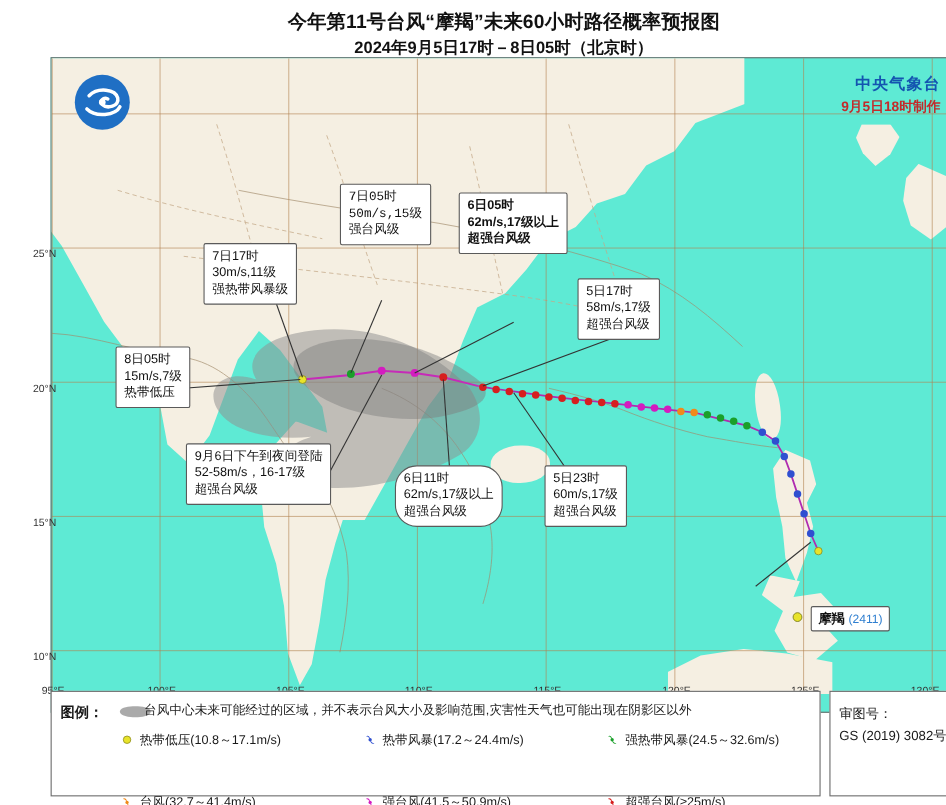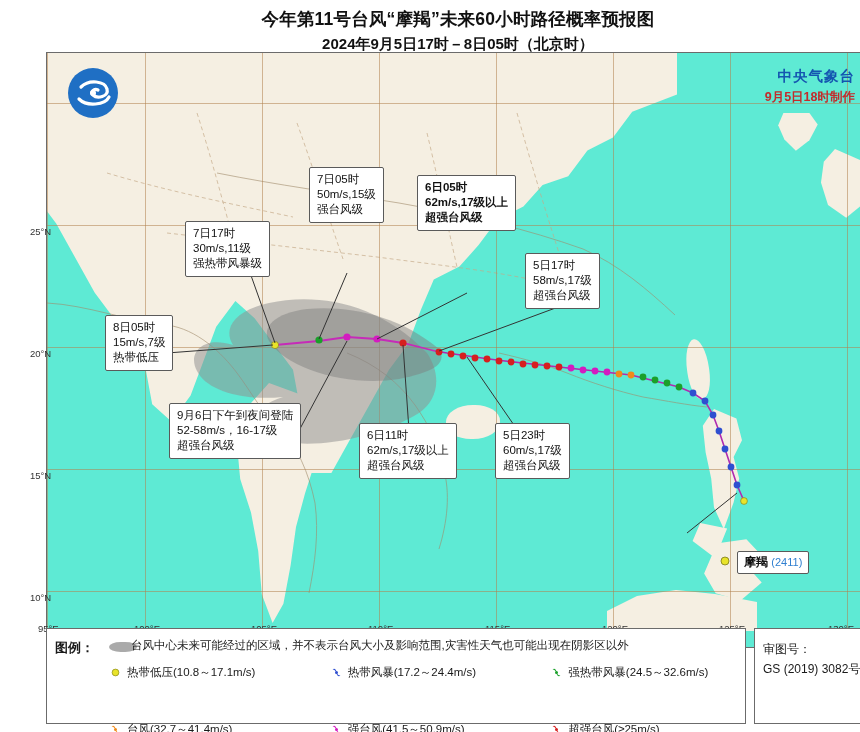--- a/index.html
+++ b/index.html
@@ -316,21 +316,21 @@
           <line x1="640" y1="480" x2="690" y2="440"></line>
         </g>
       </svg>
 
       <div class="callout" style="left:138px; top:168px;">
         <div>7日17时</div>
         <div>30m/s,11级</div>
         <div>强热带风暴级</div>
       </div>
 
-      <div class="callout" style="left:262px; top:114px;">
+      <div class="callout" style="left:262px; top:114px;font-family:Liberation Mono, monospace;">
         <div>7日05时</div>
         <div>50m/s,15级</div>
         <div>强台风级</div>
       </div>
 
       <div class="callout" style="left:370px; top:122px;font-weight:bold;">
         <div>6日05时</div>
         <div>62m/s,17级以上</div>
         <div>超强台风级</div>
       </div>
@@ -346,21 +346,21 @@
         <div>15m/s,7级</div>
         <div>热带低压</div>
       </div>
 
       <div class="callout" style="left:122px; top:350px;">
         <div>9月6日下午到夜间登陆</div>
         <div>52-58m/s，16-17级</div>
         <div>超强台风级</div>
       </div>
 
-      <div class="callout" style="left:312px; top:370px;">
+      <div class="callout" style="left:312px; top:370px;border-radius:20px;">
         <div>6日11时</div>
         <div>62m/s,17级以上</div>
         <div>超强台风级</div>
       </div>
 
       <div class="callout" style="left:448px; top:370px;">
         <div>5日23时</div>
         <div>60m/s,17级</div>
         <div>超强台风级</div>
       </div>

